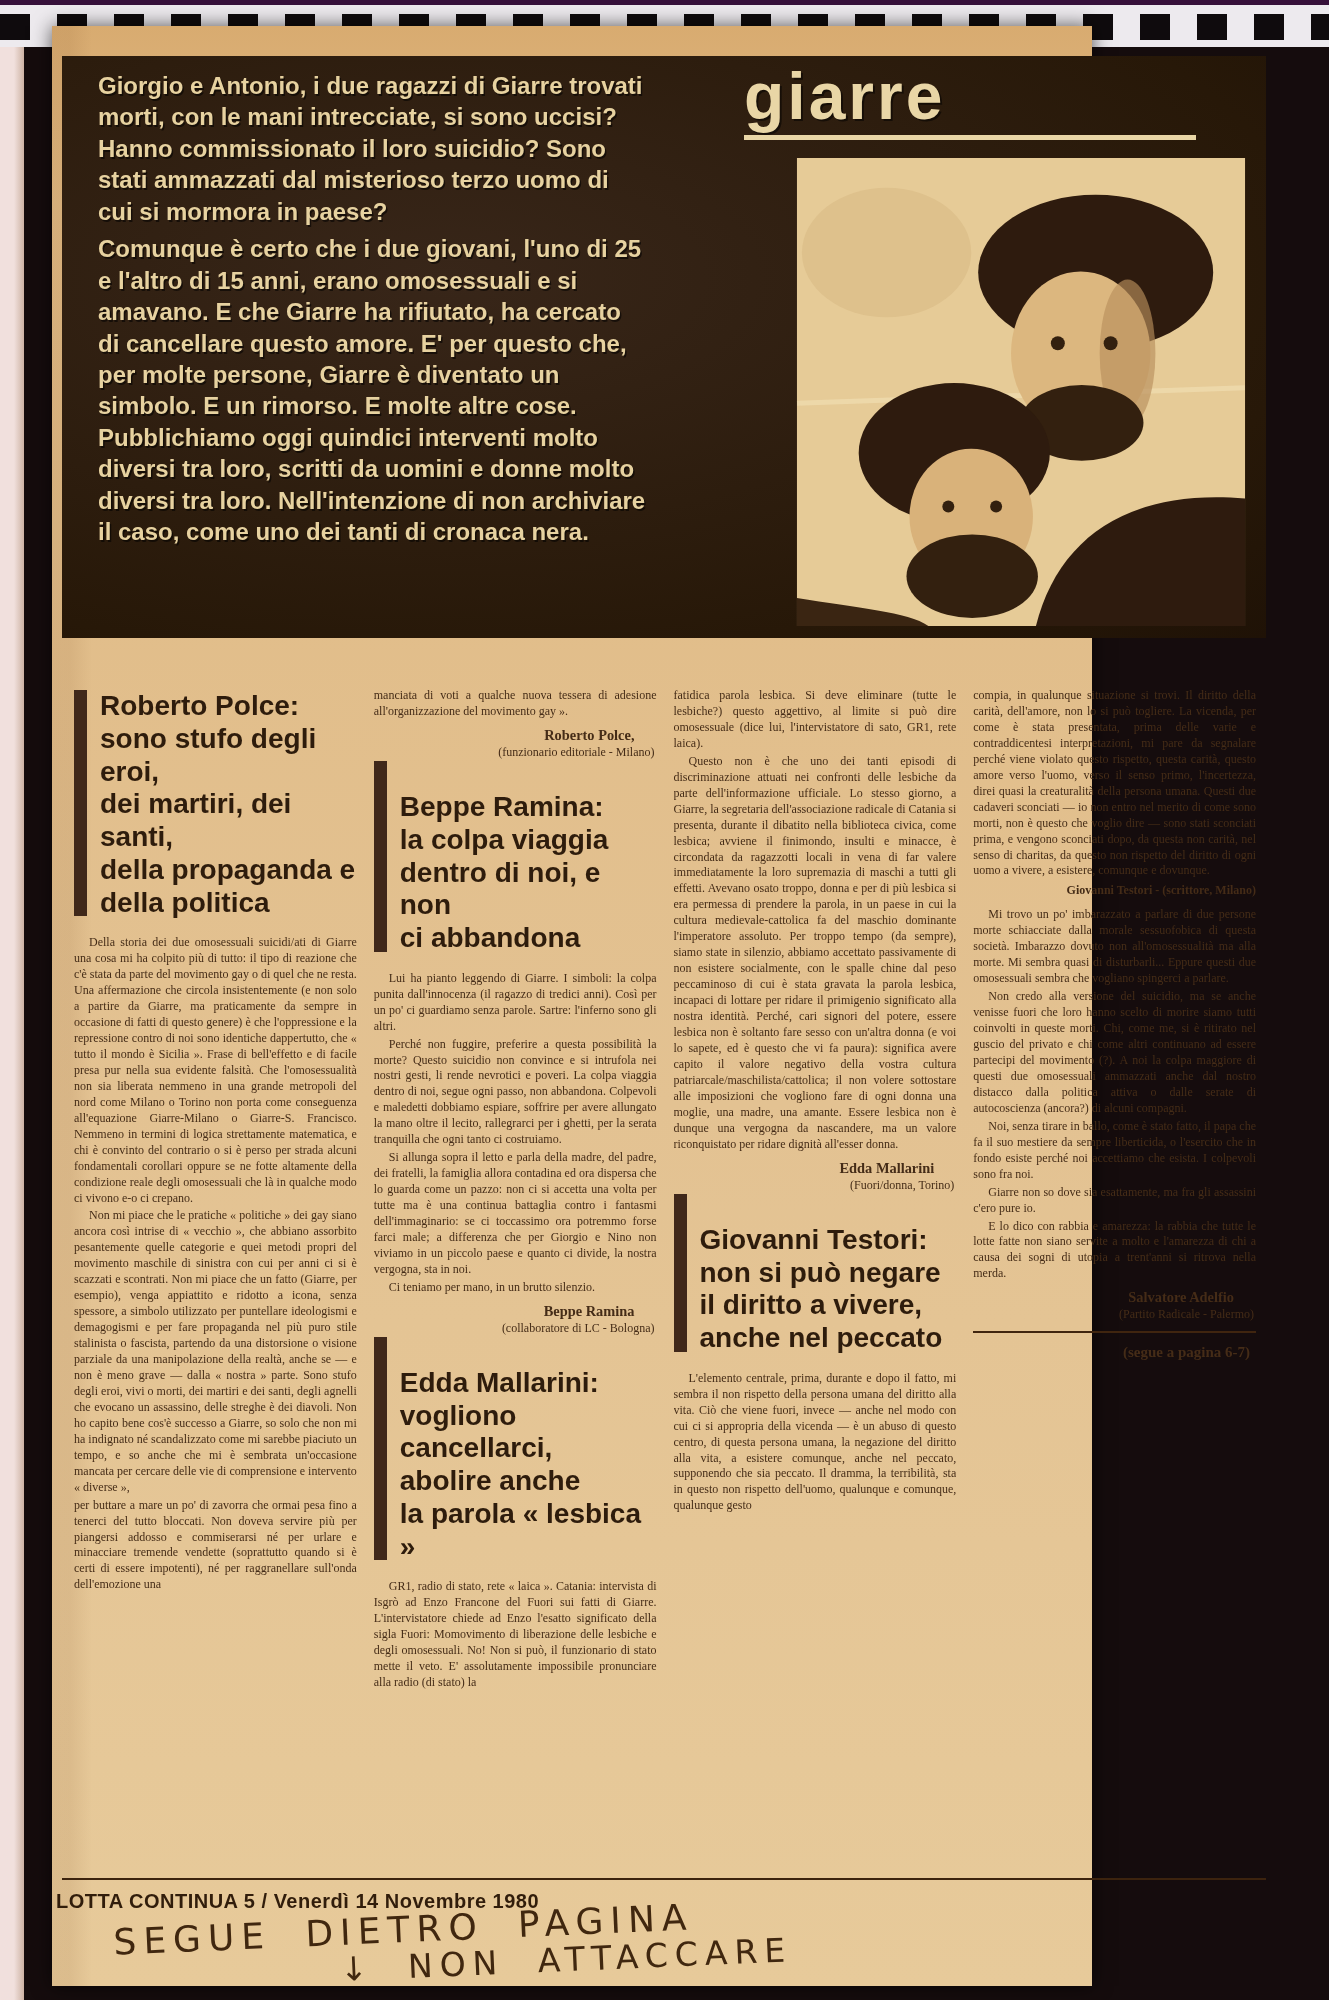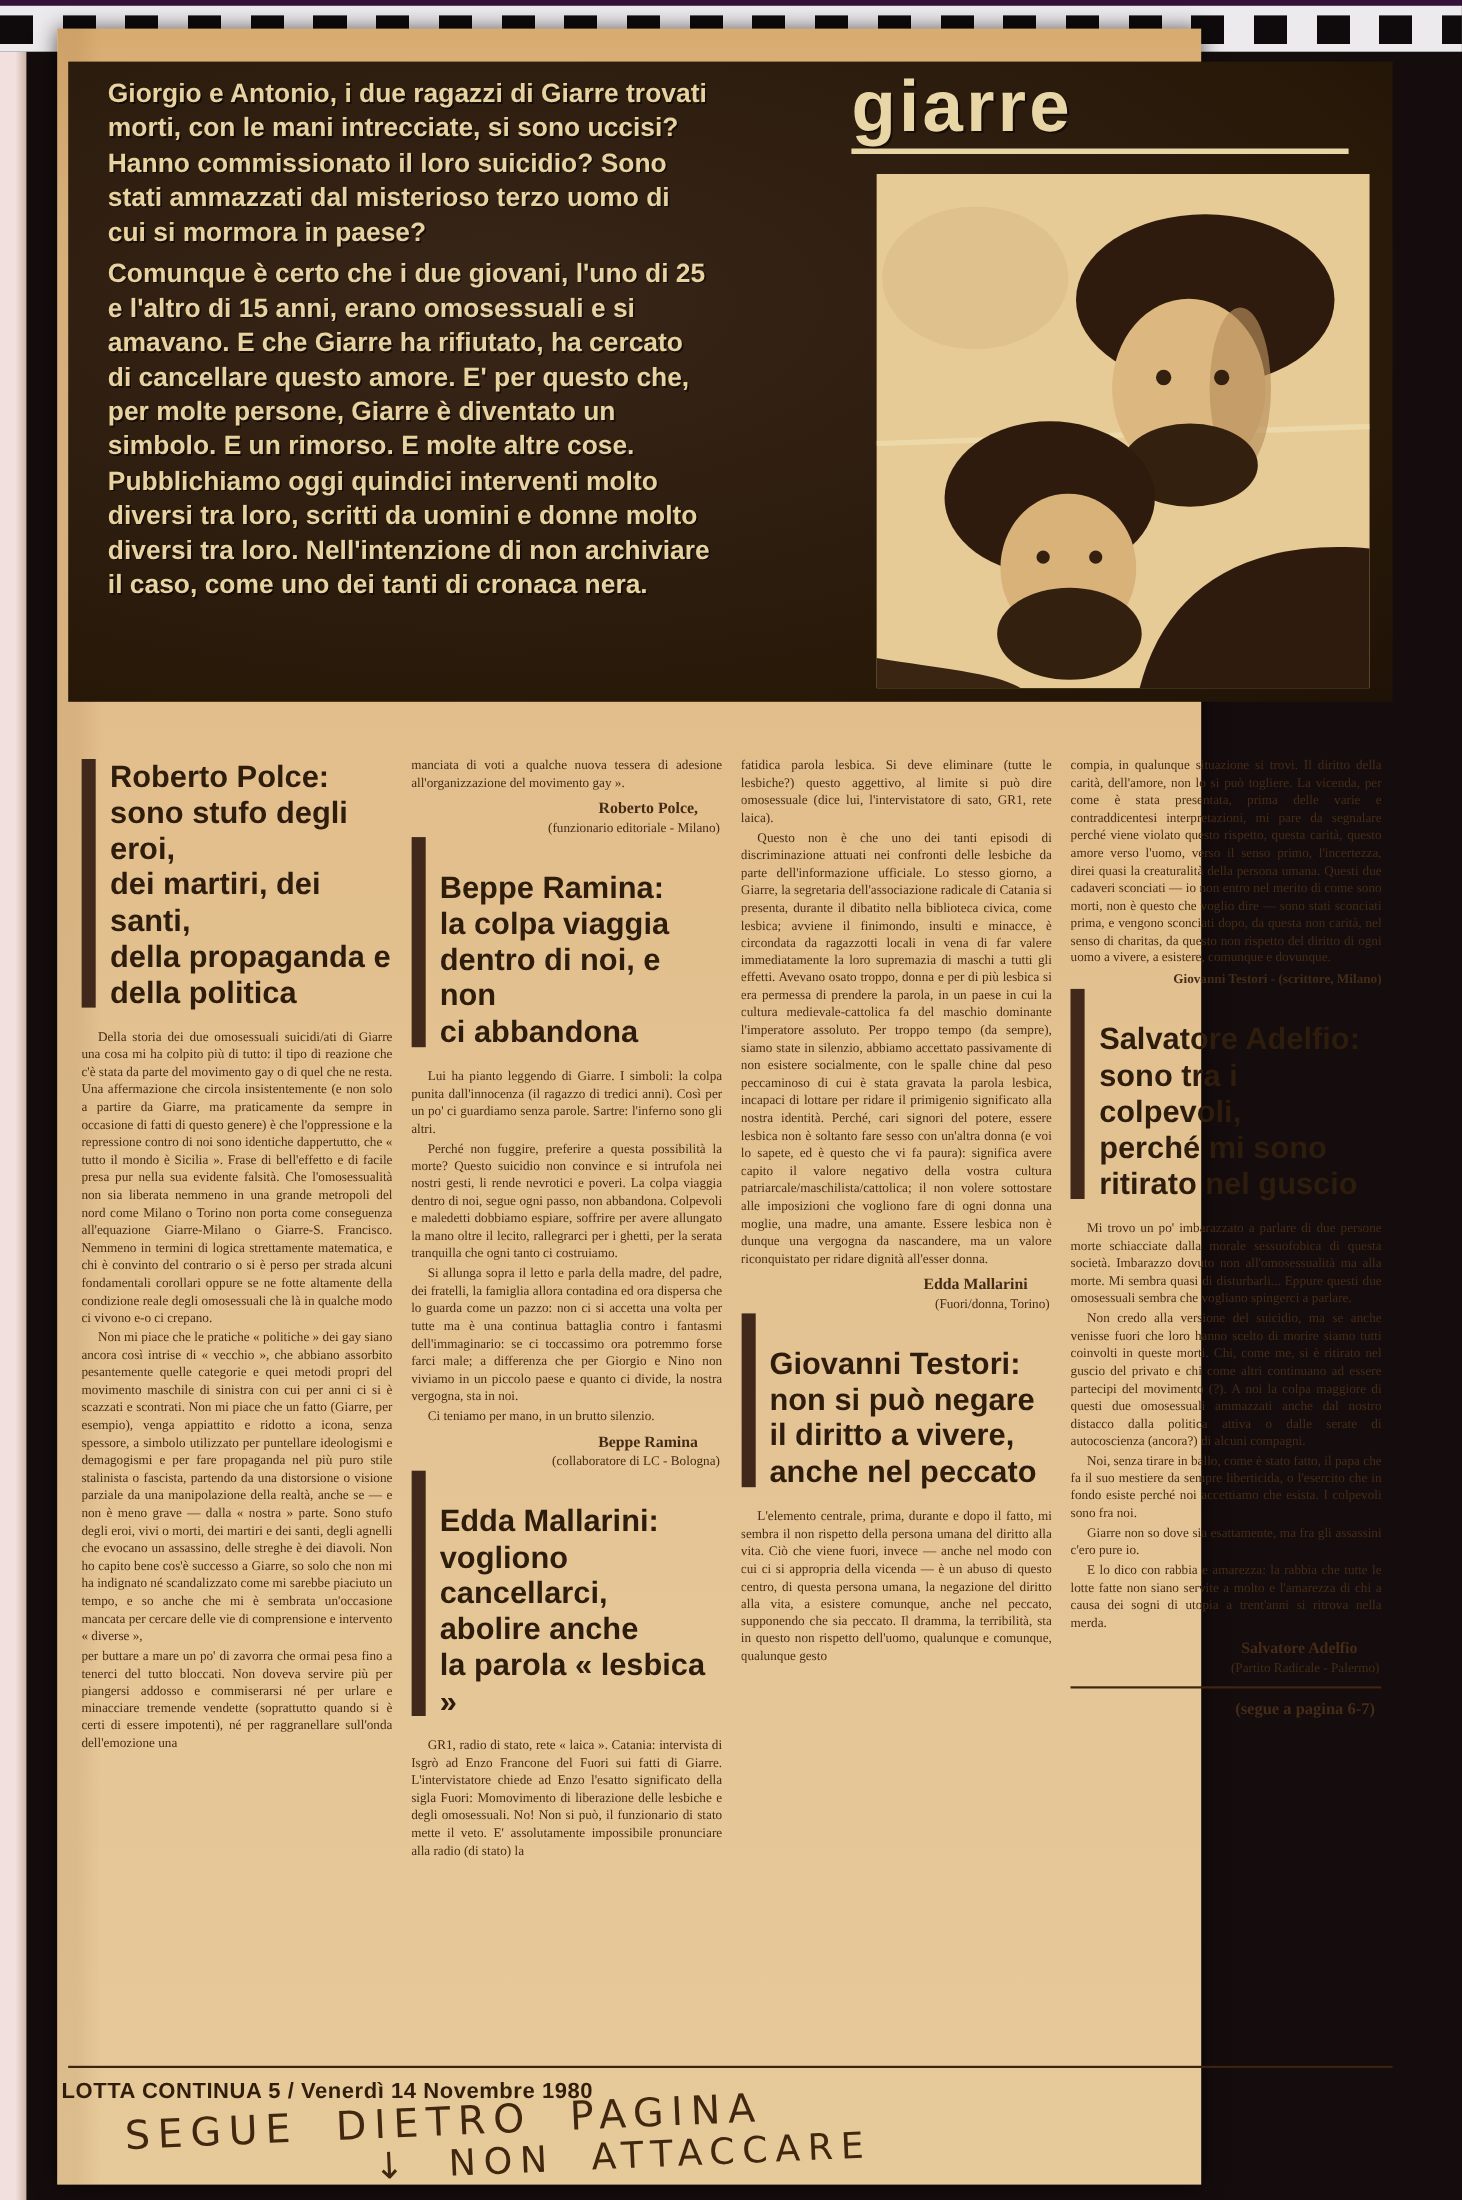--- a/index.html
+++ b/index.html
@@ -21,21 +21,21 @@
       linear-gradient(90deg,rgba(120,70,30,.10) 0 18px,rgba(120,70,30,0) 40px),
       linear-gradient(180deg,#d8ab70 0,#e0ba84 9%,#e3c292 55%,#e7ca9a 100%);
     box-shadow:0 0 18px rgba(0,0,0,.65);}
   
   .header-box{position:absolute;left:10px;top:30px;width:1204px;height:582px;
     background:radial-gradient(ellipse at 32% 38%,#382619 0,#271808 75%,#1f1206 100%);}
   .intro{position:absolute;left:36px;top:14px;width:548px;
     font-weight:bold;font-size:24px;line-height:1.31;color:#e7d2a0;
     text-shadow:1.5px 1.5px 0 rgba(0,0,0,.55);}
   .intro p{margin:0 0 6px;}
-  .masthead{position:absolute;left:712px;top:4px;width:470px;}
+  .masthead{position:absolute;left:682px;top:4px;width:470px;}
   .logo{font-weight:bold;font-size:66px;line-height:1.1;letter-spacing:3px;color:#e9d6a6;
     text-shadow:2px 2px 0 rgba(0,0,0,.5);}
   .logo-rule{width:452px;height:5px;background:#e9d6a6;margin-top:2px;}
   .photo{position:absolute;left:733px;top:102px;width:452px;height:468px;overflow:hidden;}
   .photo svg{display:block;}
   
   .columns{position:absolute;left:22px;top:662px;width:1182px;height:1176px;
     display:flex;gap:17px;overflow:hidden;}
   .col{flex:1 1 0;overflow:hidden;}
   .col p{margin:0 0 2px;font-family:"Liberation Serif",serif;font-size:12px;line-height:1.33;
@@ -156,27 +156,20 @@
 non si può negare
 il diritto a vivere,
 anche nel peccato</h2>
       </div>
       <p>L'elemento centrale, prima, durante e dopo il fatto, mi sembra il non rispetto della persona umana del diritto alla vita. Ciò che viene fuori, invece — anche nel modo con cui ci si appropria della vicenda — è un abuso di questo centro, di questa persona umana, la negazione del diritto alla vita, a esistere comunque, anche nel peccato, supponendo che sia peccato. Il dramma, la terribilità, sta in questo non rispetto dell'uomo, qualunque e comunque, qualunque gesto</p>
     </div>
 
     <div class="col">
       <p class="cont">compia, in qualunque situazione si trovi. Il diritto della carità, dell'amore, non lo si può togliere. La vicenda, per come è stata presentata, prima delle varie e contraddicentesi interpretazioni, mi pare da segnalare perché viene violato questo rispetto, questa carità, questo amore verso l'uomo, verso il senso primo, l'incertezza, direi quasi la creaturalità della persona umana. Questi due cadaveri sconciati — io non entro nel merito di come sono morti, non è questo che voglio dire — sono stati sconciati prima, e vengono sconciati dopo, da questa non carità, nel senso di charitas, da questo non rispetto del diritto di ogni uomo a vivere, a esistere, comunque e dovunque.</p>
       <p class="sig-line">Giovanni Testori - (scrittore, Milano)</p>
-      <div class="sec">
-        <span class="bar"></span>
-        <h2>Salvatore Adelfio:
-sono tra i colpevoli,
-perché mi sono
-ritirato nel guscio</h2>
-      </div>
       <p>Mi trovo un po' imbarazzato a parlare di due persone morte schiacciate dalla morale sessuofobica di questa società. Imbarazzo dovuto non all'omosessualità ma alla morte. Mi sembra quasi di disturbarli... Eppure questi due omosessuali sembra che vogliano spingerci a parlare.</p>
       <p>Non credo alla versione del suicidio, ma se anche venisse fuori che loro hanno scelto di morire siamo tutti coinvolti in queste morti. Chi, come me, si è ritirato nel guscio del privato e chi come altri continuano ad essere partecipi del movimento (?). A noi la colpa maggiore di questi due omosessuali ammazzati anche dal nostro distacco dalla politica attiva o dalle serate di autocoscienza (ancora?) di alcuni compagni.</p>
       <p>Noi, senza tirare in ballo, come è stato fatto, il papa che fa il suo mestiere da sempre liberticida, o l'esercito che in fondo esiste perché noi accettiamo che esista. I colpevoli sono fra noi.</p>
       <p>Giarre non so dove sia esattamente, ma fra gli assassini c'ero pure io.</p>
       <p>E lo dico con rabbia e amarezza: la rabbia che tutte le lotte fatte non siano servite a molto e l'amarezza di chi a causa dei sogni di utopia a trent'anni si ritrova nella merda.</p>
       <p class="sig-name">Salvatore Adelfio</p>
       <p class="sig-aff">(Partito Radicale - Palermo)</p>
       <p class="segue">(segue a pagina 6-7)</p>
     </div>
 

